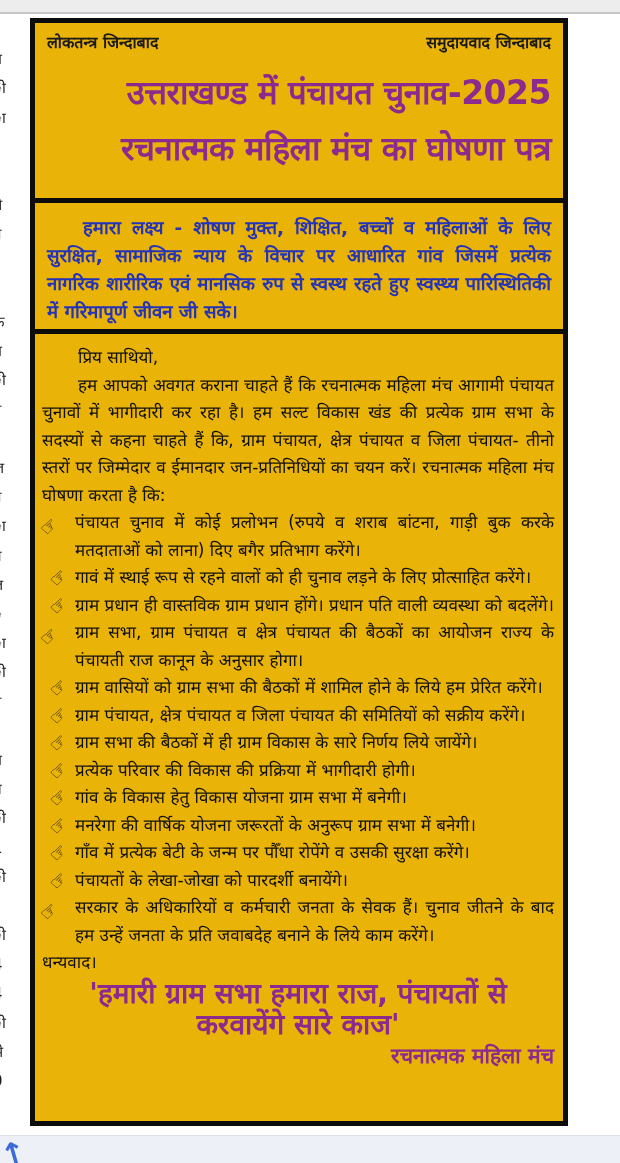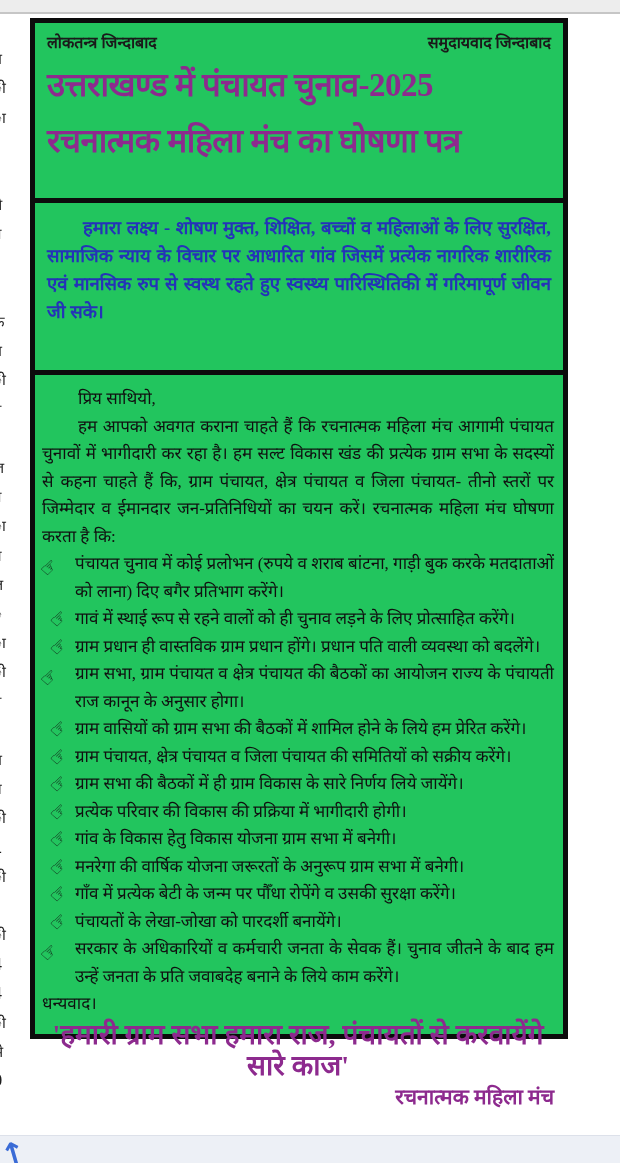--- a/index.html
+++ b/index.html
@@ -17,40 +17,40 @@
   
   .edge-column{
     position:absolute;left:-7px;top:16px;width:20px;
     font-size:15px;line-height:29.2px;color:#1c1c1c;
     overflow:hidden;white-space:nowrap;
   }
   .edge-glyph{display:block;}
   
   .doc{position:absolute;left:30px;top:18px;width:538px;}
   .box{
-    background:#22c55e;border:5px solid #0c0c0c;box-sizing:border-box;font-family:Liberation Serif, serif;
+    background:#eab308;border:5px solid #0c0c0c;box-sizing:border-box;
   }
   .box:not(:first-child){border-top:0;}
   .box-header{height:185px;padding:8px 12px 0 12px;}
   .header-row{
     display:flex;justify-content:space-between;
     font-size:16px;font-weight:bold;color:#1a1a1a;
   }
   .main-title{
-    margin-top:4px;text-align:left;
+    margin-top:12px;text-align:right;
     color:#8d2a8e;font-weight:bold;font-size:33px;line-height:56px;
     letter-spacing:-0.5px;
   }
   .box-mission{
-    height:172px;padding:11px 12px 0 12px;
+    height:131px;padding:11px 12px 0 12px;
     color:#2433b8;font-weight:bold;font-size:18.5px;line-height:28px;
     text-align:justify;text-indent:36px;
   }
   .box-body{
-    height:664px;padding:10px 9px 0 7px;
+    height:792px;padding:10px 9px 0 7px;
     font-size:17px;line-height:27.5px;color:#101010;
   }
   .salutation{text-indent:36px;}
   .intro{text-align:justify;text-indent:36px;}
   .decl-list{margin:0;padding:0;}
   .decl-item{display:flex;}
   .decl-icon{
     flex:0 0 33px;text-align:center;font-size:19px;line-height:27.5px;
     transform:rotate(-44deg);transform-origin:50% 50%;
   }

